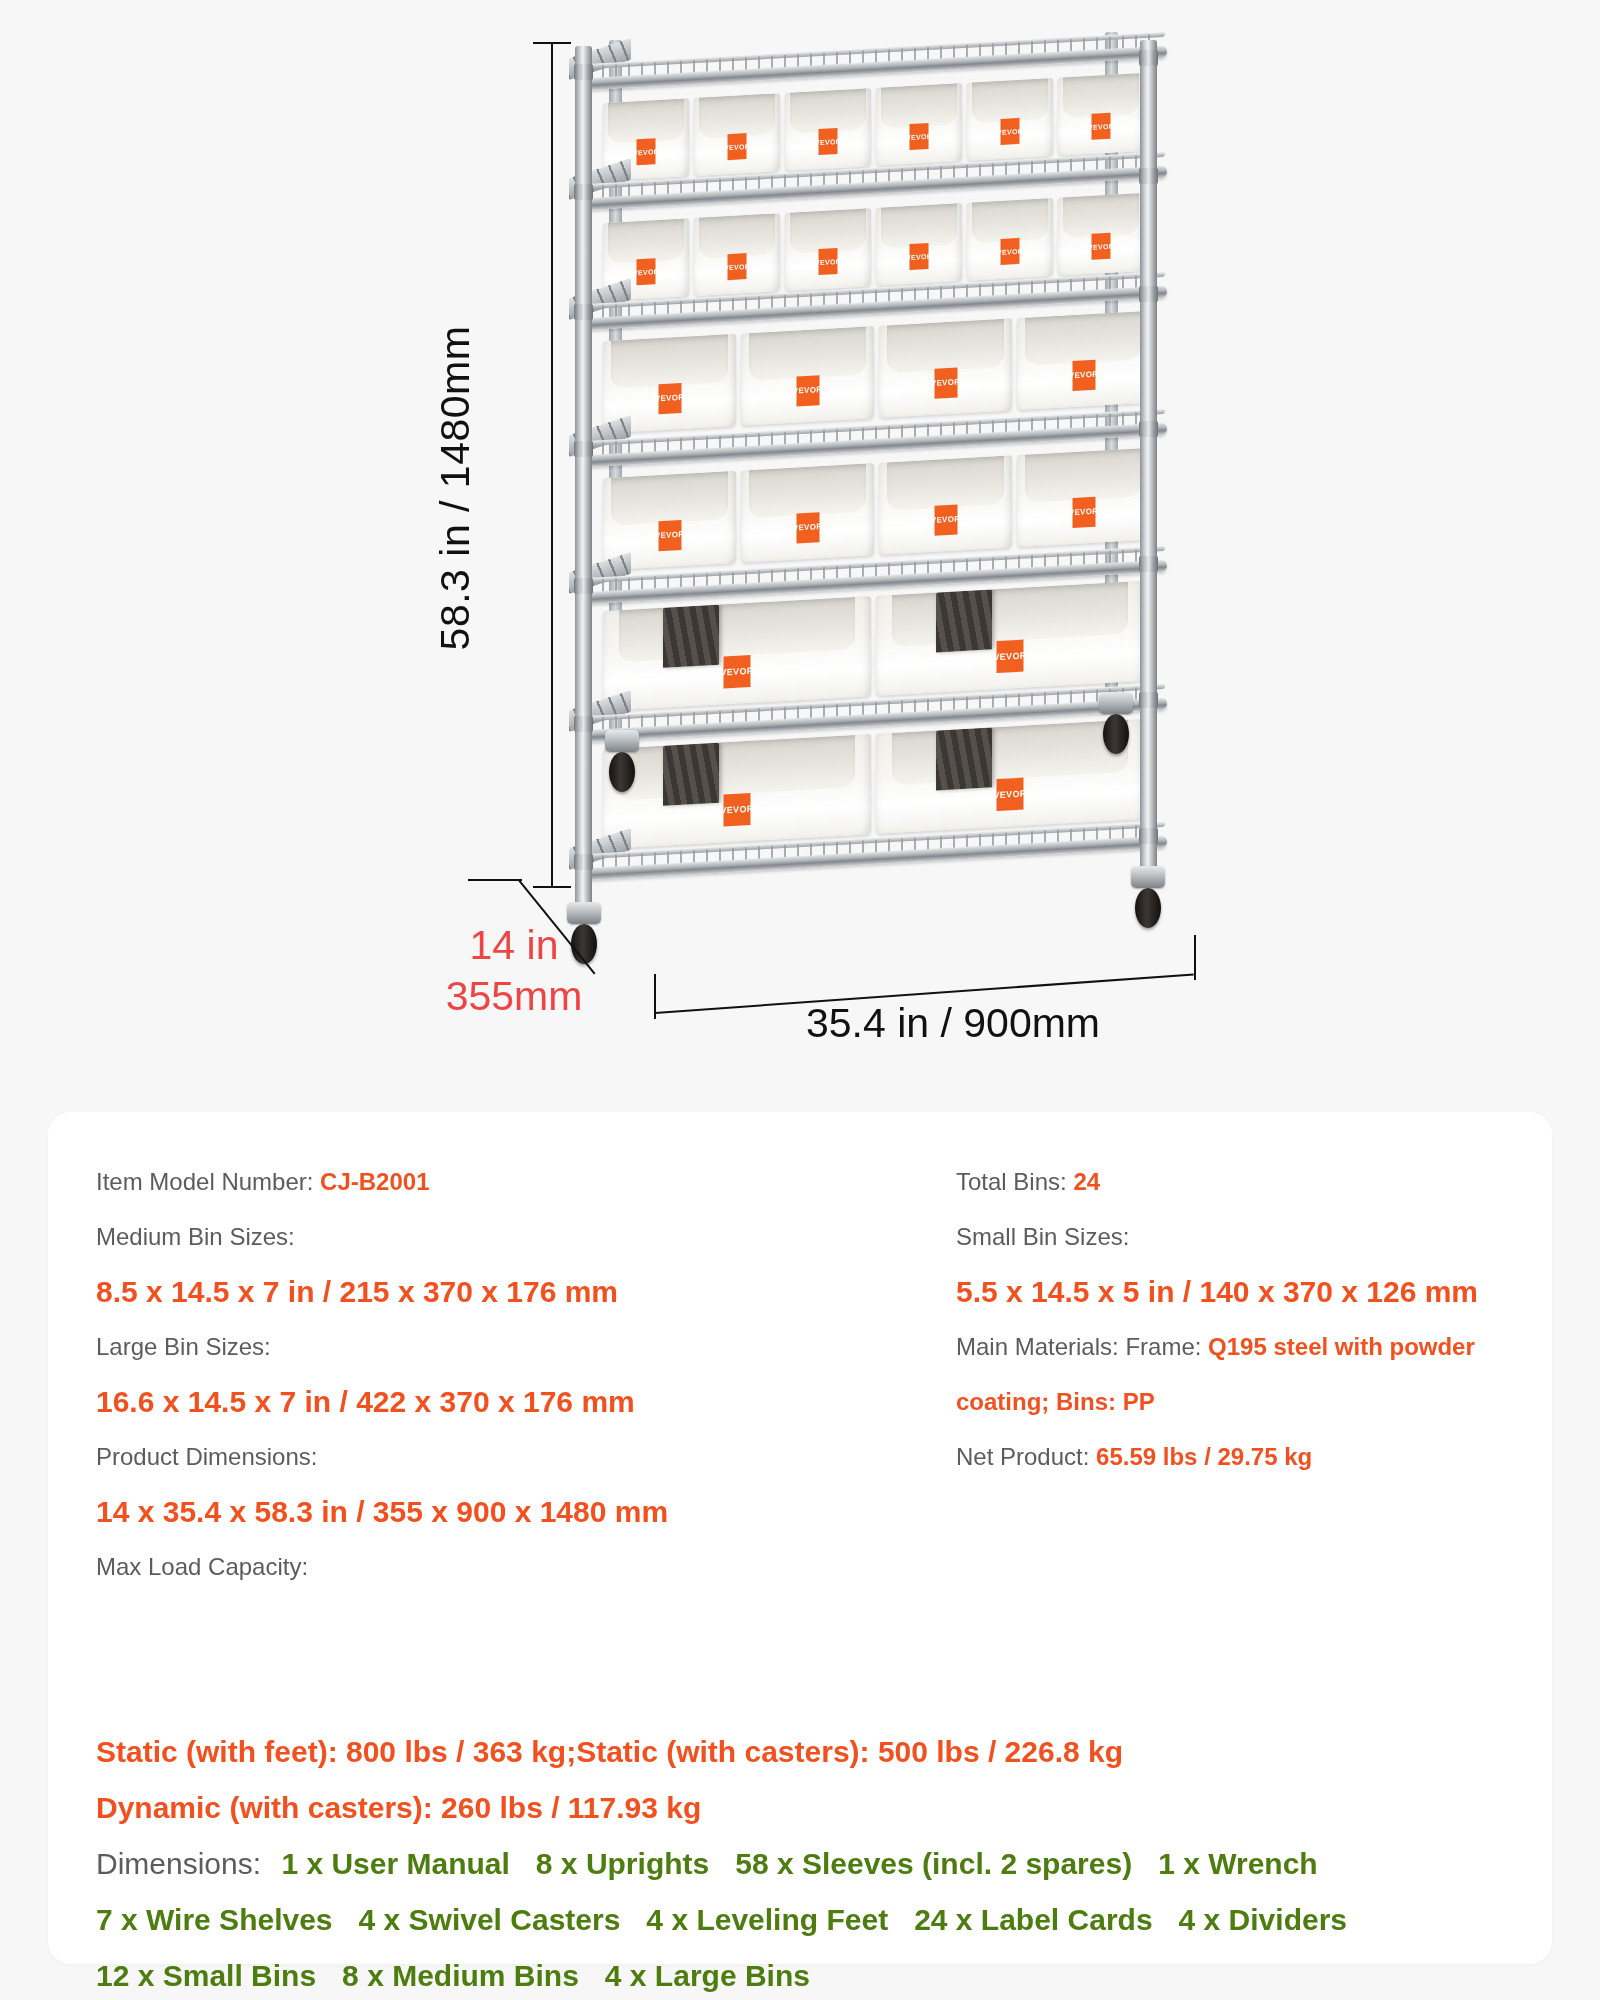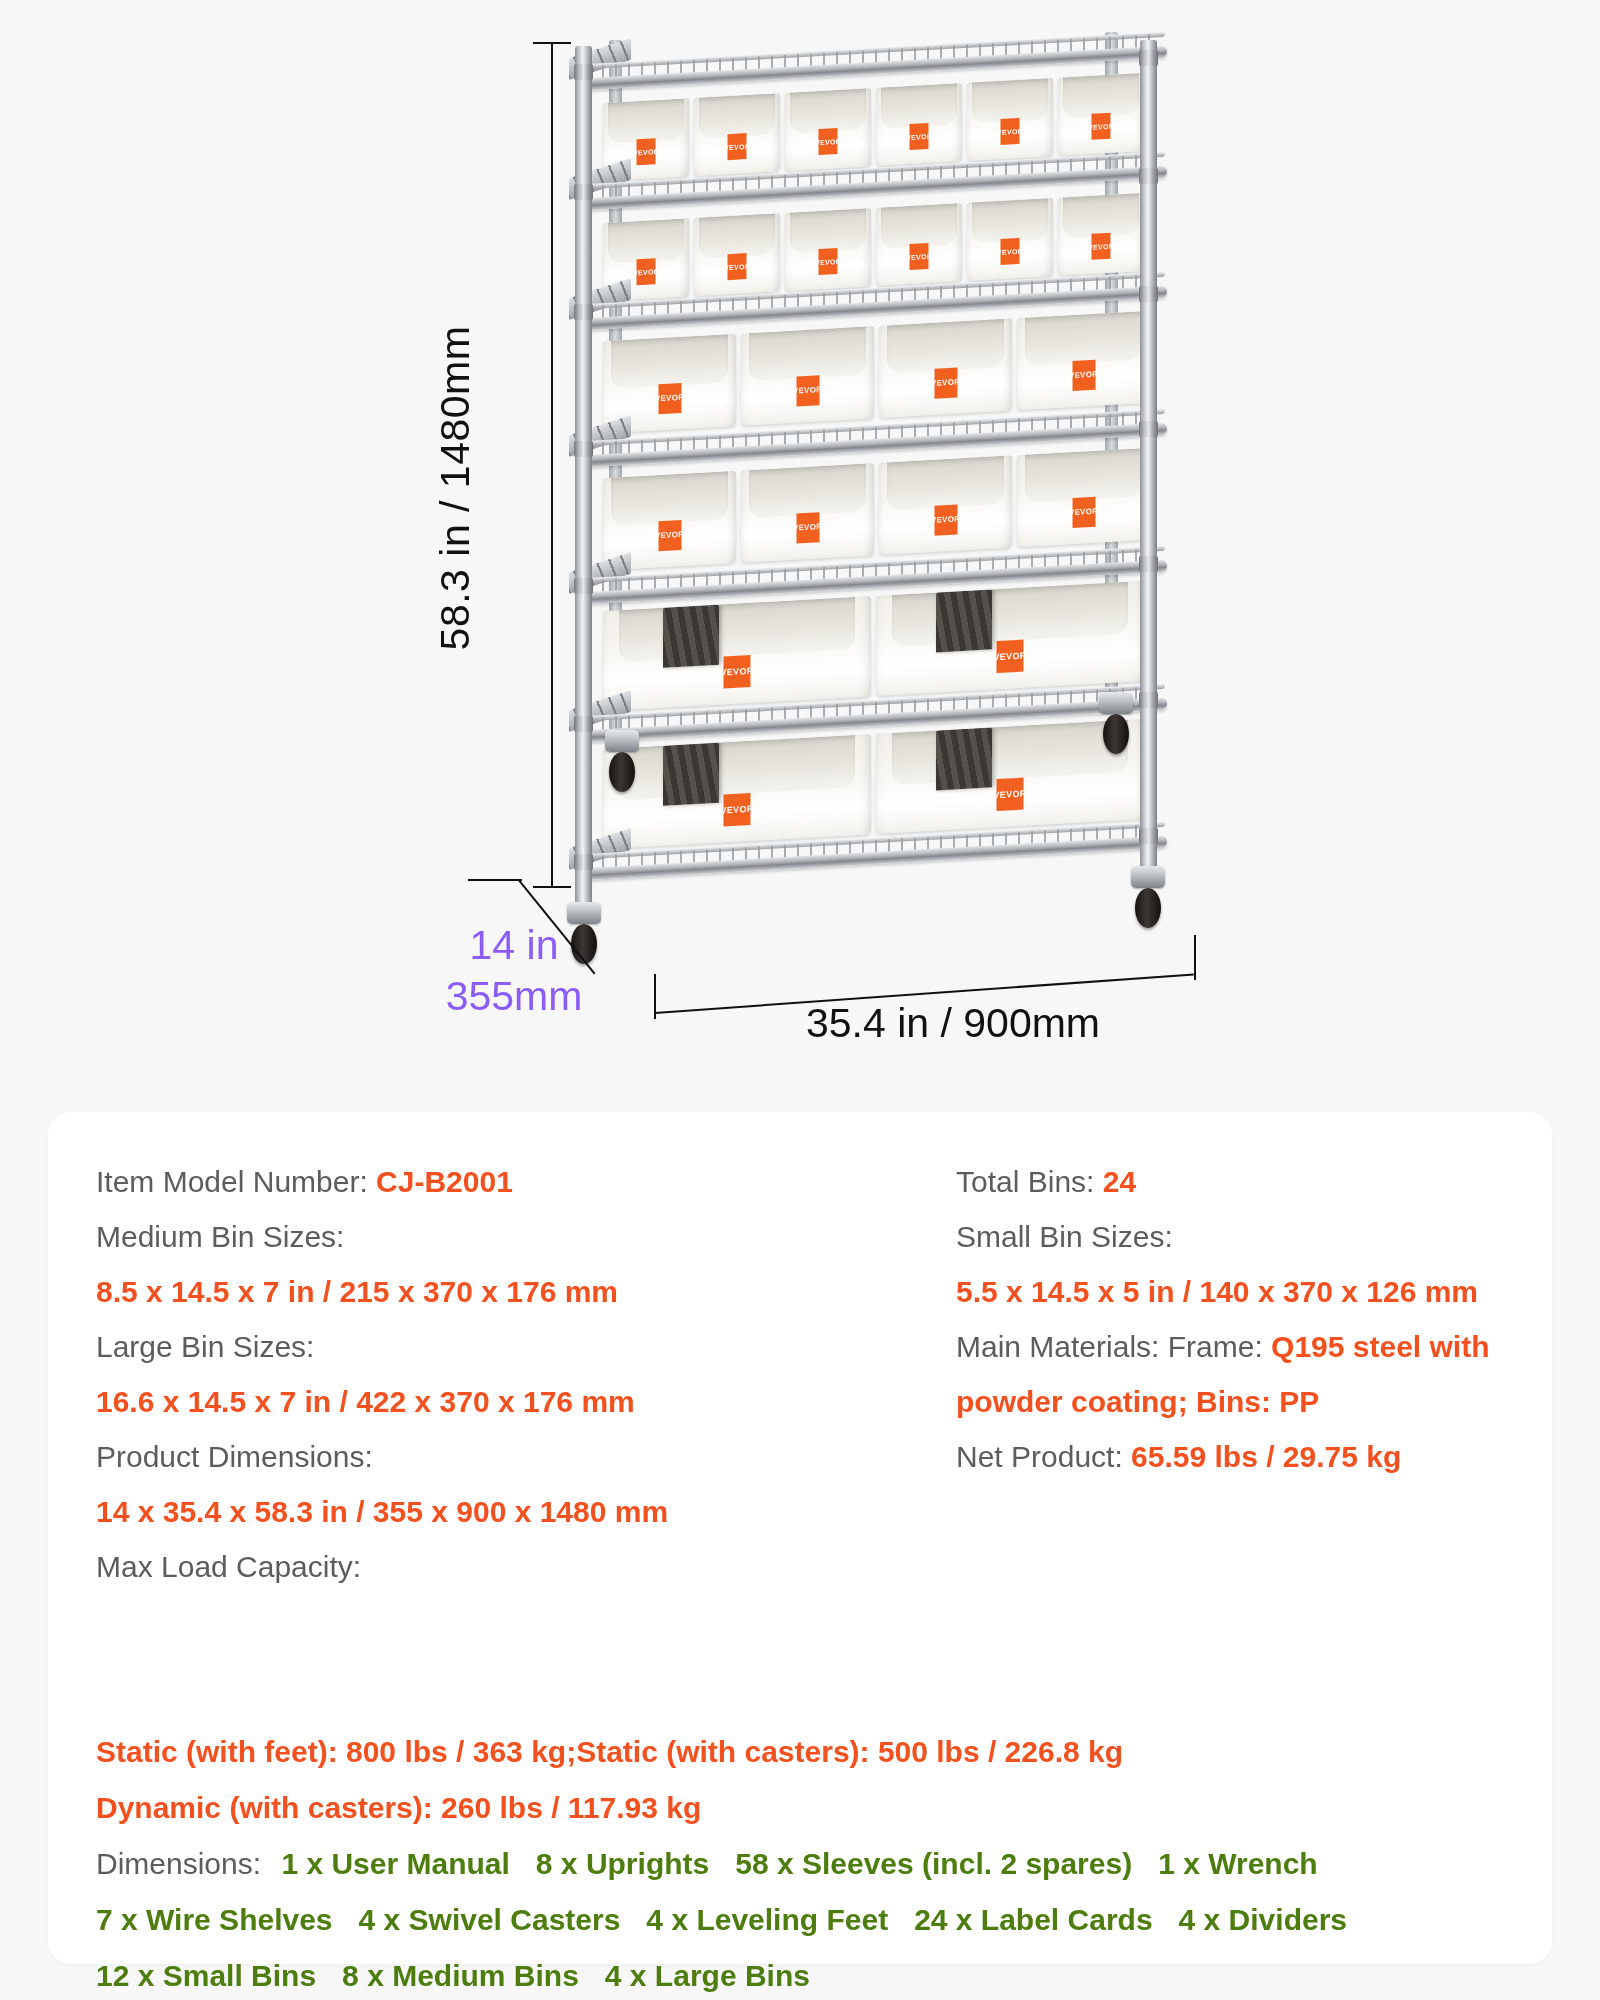--- a/index.html
+++ b/index.html
@@ -37,21 +37,21 @@
     position: absolute; left: 520px; top: 880px;
     width: 120px; height: 2px; background: #111;
     transform: rotate(51deg); transform-origin: 0 0;
   }
   .dim-depth-cap {
     position: absolute; left: 468px; top: 879px; width: 54px; height: 2px; background: #111;
   }
   .dim-depth-label {
     position: absolute; left: 404px; top: 920px;
     width: 220px; text-align: center;
-    font-size: 41px; color: #8b5cf6; line-height: 1.25;
+    font-size: 41px; color: #ef4444; line-height: 1.25;
   }
 
   
   .dim-w-line {
     position: absolute; left: 655px; top: 1012px;
     width: 540px; height: 2px; background: #111;
     transform: rotate(-4.1deg); transform-origin: 0 0;
   }
   .dim-w-cap-l { position: absolute; left: 654px; top: 974px; width: 2px; height: 45px; background: #111; }
   .dim-w-cap-r { position: absolute; left: 1194px; top: 935px; width: 2px; height: 45px; background: #111; }
@@ -165,21 +165,21 @@
   .spec-card {
     position: absolute; left: 48px; top: 1112px;
     width: 1504px; height: 852px;
     background: #fff; border-radius: 22px;
     box-shadow: 0 1px 4px rgba(0,0,0,.04);
   }
   .cols { position: relative; padding: 44px 44px 0 48px; }
   .col-left  { position: absolute; left: 48px;  top: 42px; width: 860px; }
   .col-right { position: absolute; left: 908px; top: 42px; width: 620px; }
 
-  .line { font-size: 30px; line-height: 55px; color: #5c5c5c; white-space: nowrap; }
+  .line { font-size: 24px; line-height: 55px; color: #5c5c5c; white-space: nowrap; }
   .line.wrapline { white-space: normal; line-height: 55px; }
   .k { color: #5c5c5c; font-weight: 400; }
   .v { color: #f2511f; font-weight: 700; }
   .v-only { color: #f2511f; font-weight: 700; font-size: 30px; line-height: 55px; }
 
   .acc-block { position: absolute; left: 48px; top: 612px; width: 1450px; }
   .acc-line { font-size: 30px; line-height: 56px; color: #5c5c5c; }
   .acc-item { color: #4d7c0f; font-weight: 700; margin-right: 26px; white-space: nowrap; }
   .acc-label { color: #5c5c5c; margin-right: 12px; }
 </style>

